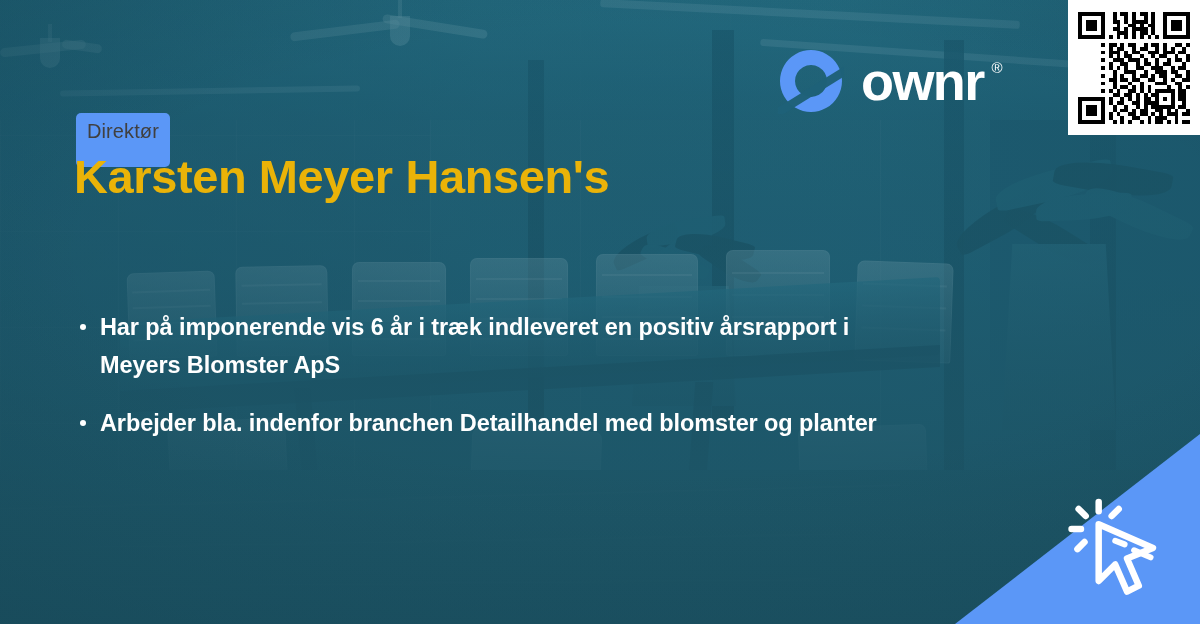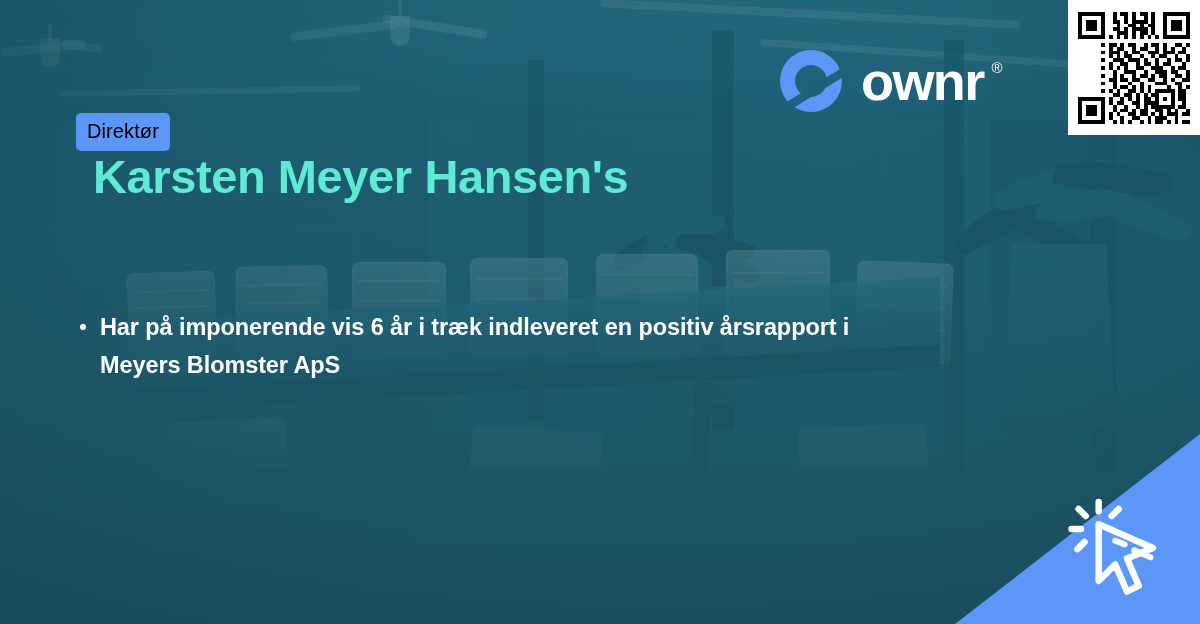--- a/index.html
+++ b/index.html
@@ -149,38 +149,37 @@
     position:absolute; inset:0;
     background:radial-gradient(120% 90% at 55% 40%, rgba(0,0,0,0) 40%, rgba(10,45,58,.35) 100%);
   }
 
   
   .content { position:absolute; left:0; top:0; width:1200px; height:624px; }
 
   .badge {
     position:absolute; left:76px; top:113px;
     background:#5b97f7;
-    color:#000000;
+    color:#404040;
     font-size:20px;
     font-weight:400;
     line-height:1;
-    padding:8px 11px 10px 11px;
+    padding:8px 11px 26px 11px;
     border-radius:5px;
     letter-spacing:.1px;
   }
 
   .title {
     position:absolute; left:74px; top:152px;
-    color:#5eead4;
+    color:#eab308;
     font-size:47px;
     font-weight:700;
     line-height:1.08;
     letter-spacing:-.4px;
     white-space:nowrap;
-    margin-left:19px;
   }
   .subtitle {
     position:absolute; left:74px; top:208px;
     color:#f2f7f9;
     font-size:36px;
     font-weight:400;
     line-height:1.1;
     letter-spacing:-.2px;
     white-space:nowrap;
   }
@@ -372,20 +371,21 @@
   </div>
 
   <div class="content">
 
     <div class="badge">Direktør</div>
 
     <div class="title">Karsten Meyer Hansen's</div>
 
     <ul class="bullets">
       <li class="bullet">Har på imponerende vis 6 år i træk indleveret en positiv årsrapport i Meyers Blomster ApS</li>
+      <li class="bullet">Arbejder bla. indenfor branchen Detailhandel med blomster og planter</li>
     </ul>
 
     <div class="logo">
       <svg class="logo-mark" viewBox="0 0 66 66">
         <defs>
           <clipPath id="slashTop">
             <polygon points="0,0 66,0 66,40 0,62"></polygon>
           </clipPath>
           <clipPath id="slashBot">
             <polygon points="0,66 66,66 66,44 0,66"></polygon>

